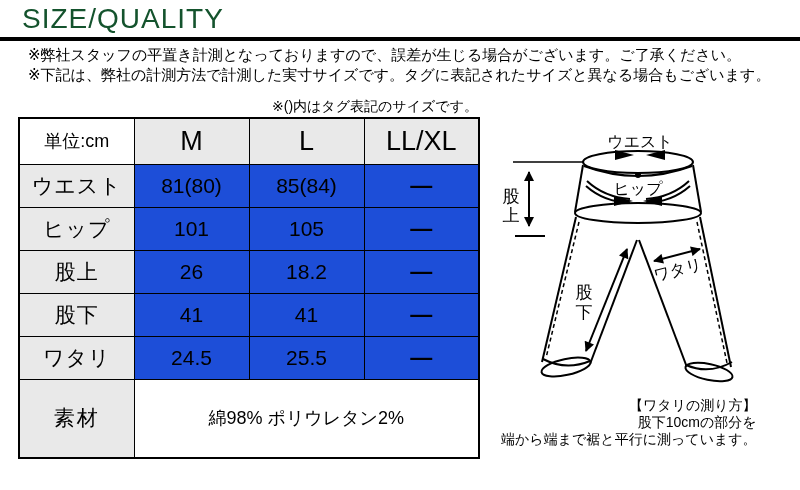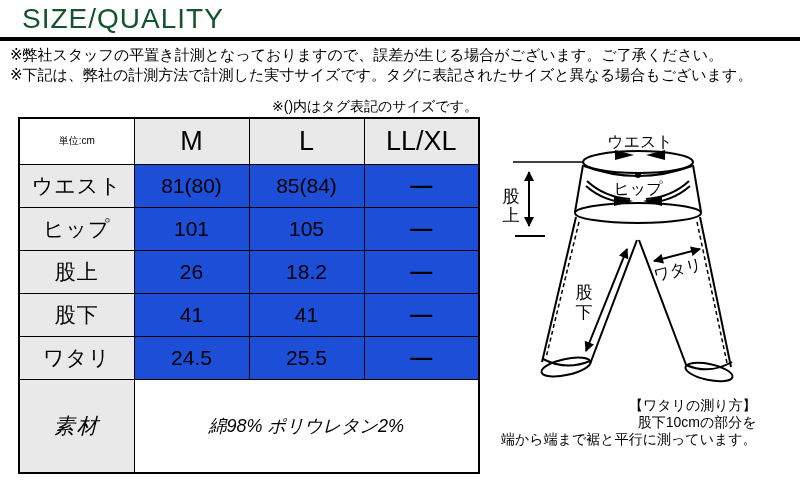--- a/index.html
+++ b/index.html
@@ -13,43 +13,43 @@
   }
   .page-title {
     position:absolute; left:22px; top:3px;
     font-size:28px; font-weight:400; letter-spacing:1px; color:#14532d;
   }
   .title-rule {
     position:absolute; left:0; top:37px;
     width:800px; height:4px; background:#000;
   }
   .top-notes {
-    position:absolute; left:10px; top:45px;
+    position:absolute; left:28px; top:45px;
     font-size:15px; line-height:20px; white-space:nowrap;
   }
   .table-note {
     position:absolute; right:322px; top:98px;
     font-size:14px; white-space:nowrap;
   }
   table.size-table {
     position:absolute; left:18px; top:117px;
     border-collapse:collapse; table-layout:fixed;
     width:460px;
     border:2px solid #000;
   }
   table.size-table td {
     border:1px solid #000;
     text-align:center; vertical-align:middle;
     width:115px;
     overflow:hidden;
   }
   tr.hdr-row { height:46px; }
   tr.data-row { height:43px; }
-  tr.mat-row { height:94px;font-style:italic; }
-  td.unit { background:#fff; font-size:10px; }
+  tr.mat-row { height:79px; }
+  td.unit { background:#fff; font-size:18px; }
   td.hdr { background:#e9e9e9; font-size:27px; }
   td.lbl { background:#e9e9e9; font-size:21px; letter-spacing:1px; }
   td.val { background:#1d4ed8; font-size:21px; }
   td.dash { font-weight:700; font-size:22px; }
   td.mat-lbl { background:#e9e9e9; font-size:21px; letter-spacing:2px; }
   td.mat-val { background:#fff; font-size:18px; }
   svg.pants { position:absolute; left:480px; top:110px; }
   svg.pants text {
     font-family:"Liberation Sans","DejaVu Sans",sans-serif;
     fill:#000;

